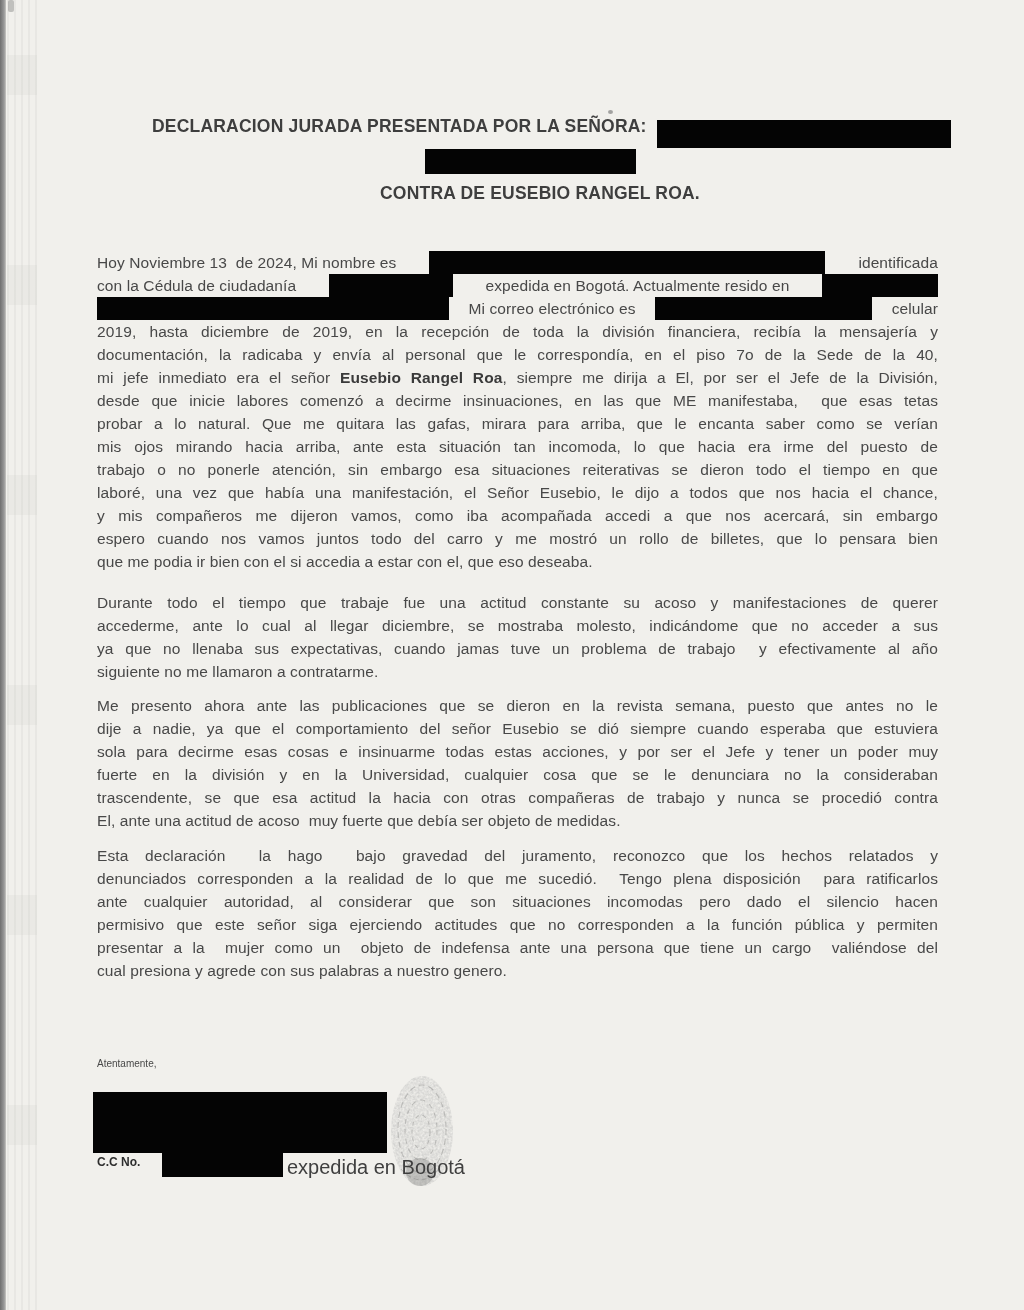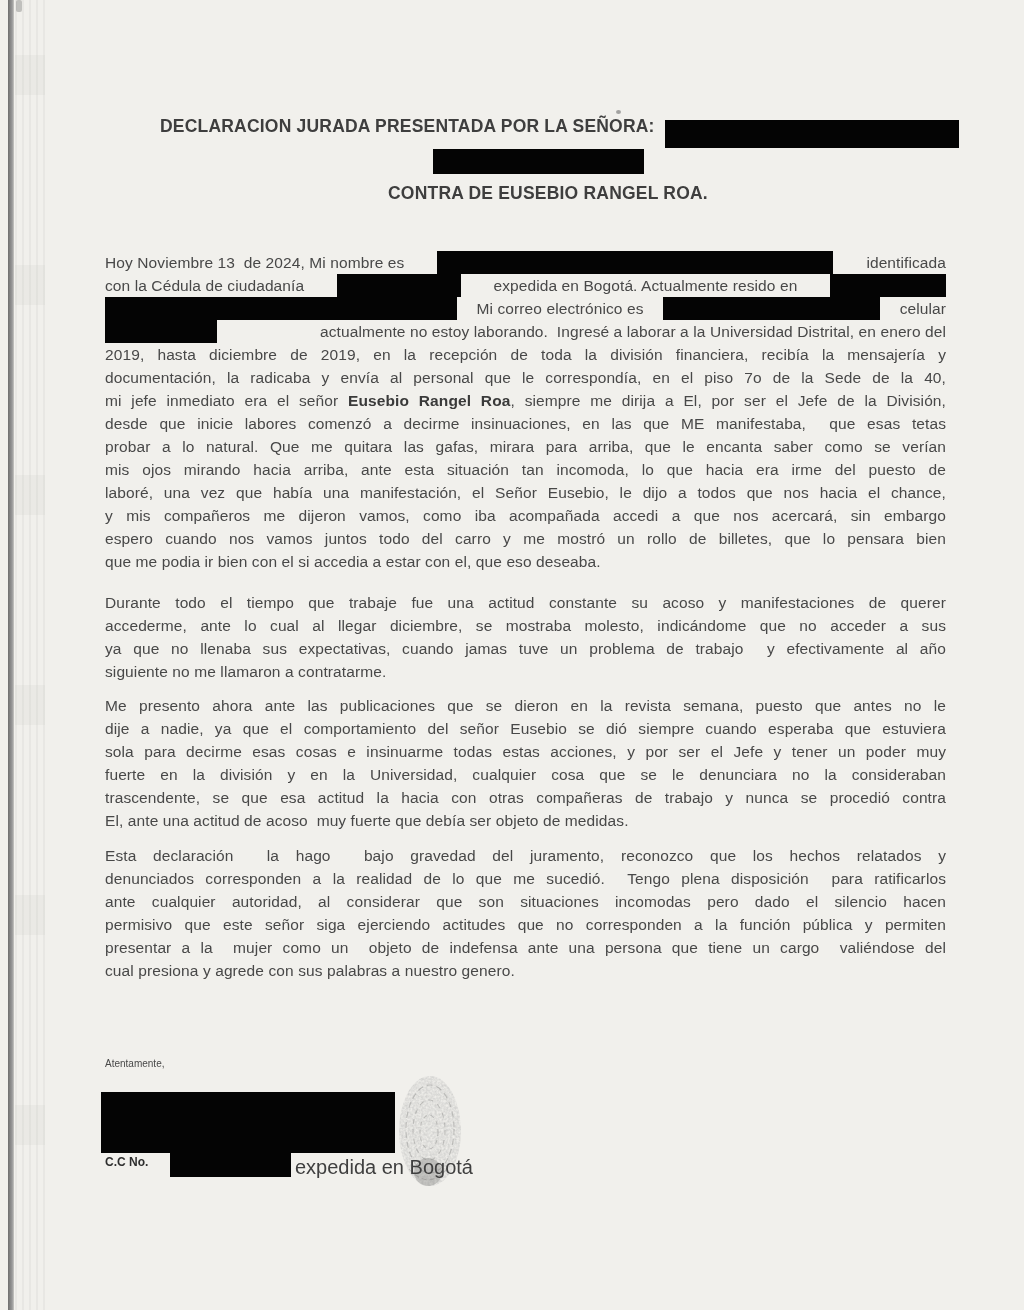--- a/index.html
+++ b/index.html
@@ -2,21 +2,21 @@
 <html lang="es"><head>
 <meta charset="utf-8">
 <style>
   html,body{margin:0;padding:0;}
   body{
     width:1024px;height:1310px;overflow:hidden;position:relative;
     background:#f1f0ec;
     font-family:"Liberation Sans","DejaVu Sans",sans-serif;
     color:#484848;
   }
-  .page{position:absolute;inset:0;margin-left:8px;}
+  .page{position:absolute;inset:0;}
   
   .edge-strip{position:absolute;left:0;top:0;width:6px;height:100%;
     background:linear-gradient(90deg,#6f6f6f 0,#9a9a9a 70%,#c9c8c4 100%);}
   .edge-streaks{position:absolute;left:7px;top:0;width:30px;height:100%;opacity:.55;
     filter:blur(.7px);
     background:
       repeating-linear-gradient(90deg, rgba(110,110,110,.12) 0 2px, transparent 2px 7px),
       repeating-linear-gradient(180deg, transparent 0 55px, rgba(120,118,112,.10) 55px 95px, transparent 95px 210px);}
   .speck{position:absolute;background:#787878;border-radius:50%;}
   .speck.s1{left:608px;top:110px;width:5px;height:4px;opacity:.65;}
@@ -82,30 +82,27 @@
             <span class="redaction" style="width: 124px;"></span>
             <span class="seg">expedida en Bogotá. Actualmente resido en</span>
             <span class="redaction" style="width: 116px;"></span>
           </div>
           <div class="line flexline">
             <span class="redaction" style="width: 352px;"></span>
             <span class="seg">Mi correo electrónico es</span>
             <span class="redaction" style="width: 217px;"></span>
             <span class="seg">celular</span>
           </div>
-          <div class="line flexline">
-            <span class="redaction" style="width: 112px;"></span>
-            <span class="seg">actualmente no estoy laborando.  Ingresé a laborar a la Universidad Distrital, en enero del</span>
-          </div>
           <div class="line"><span class="seg">2019, hasta diciembre de 2019, en la recepción de toda la división financiera, recibía la mensajería y</span></div>
           <div class="line"><span class="seg">documentación, la radicaba y envía al personal que le correspondía, en el piso 7o de la Sede de la 40,</span></div>
           <div class="line"><span class="seg">mi jefe inmediato era el señor </span><span class="seg bold">Eusebio Rangel Roa</span><span class="seg">, siempre me dirija a El, por ser el Jefe de la División,</span></div>
           <div class="line"><span class="seg">desde que inicie labores comenzó a decirme insinuaciones, en las que ME manifestaba,  que esas tetas</span></div>
           <div class="line"><span class="seg">probar a lo natural. Que me quitara las gafas, mirara para arriba, que le encanta saber como se verían</span></div>
           <div class="line"><span class="seg">mis ojos mirando hacia arriba, ante esta situación tan incomoda, lo que hacia era irme del puesto de</span></div>
+          <div class="line"><span class="seg">trabajo o no ponerle atención, sin embargo esa situaciones reiterativas se dieron todo el tiempo en que</span></div>
           <div class="line"><span class="seg">laboré, una vez que había una manifestación, el Señor Eusebio, le dijo a todos que nos hacia el chance,</span></div>
           <div class="line"><span class="seg">y mis compañeros me dijeron vamos, como iba acompañada accedi a que nos acercará, sin embargo</span></div>
           <div class="line"><span class="seg">espero cuando nos vamos juntos todo del carro y me mostró un rollo de billetes, que lo pensara bien</span></div>
           <div class="line lastline"><span class="seg">que me podia ir bien con el si accedia a estar con el, que eso deseaba.</span></div>
         </div>
         <div class="paragraph">
           <div class="line"><span class="seg">Durante todo el tiempo que trabaje fue una actitud constante su acoso y manifestaciones de querer</span></div>
           <div class="line"><span class="seg">accederme, ante lo cual al llegar diciembre, se mostraba molesto, indicándome que no acceder a sus</span></div>
           <div class="line"><span class="seg">ya que no llenaba sus expectativas, cuando jamas tuve un problema de trabajo  y efectivamente al año</span></div>
           <div class="line lastline"><span class="seg">siguiente no me llamaron a contratarme.</span></div>

